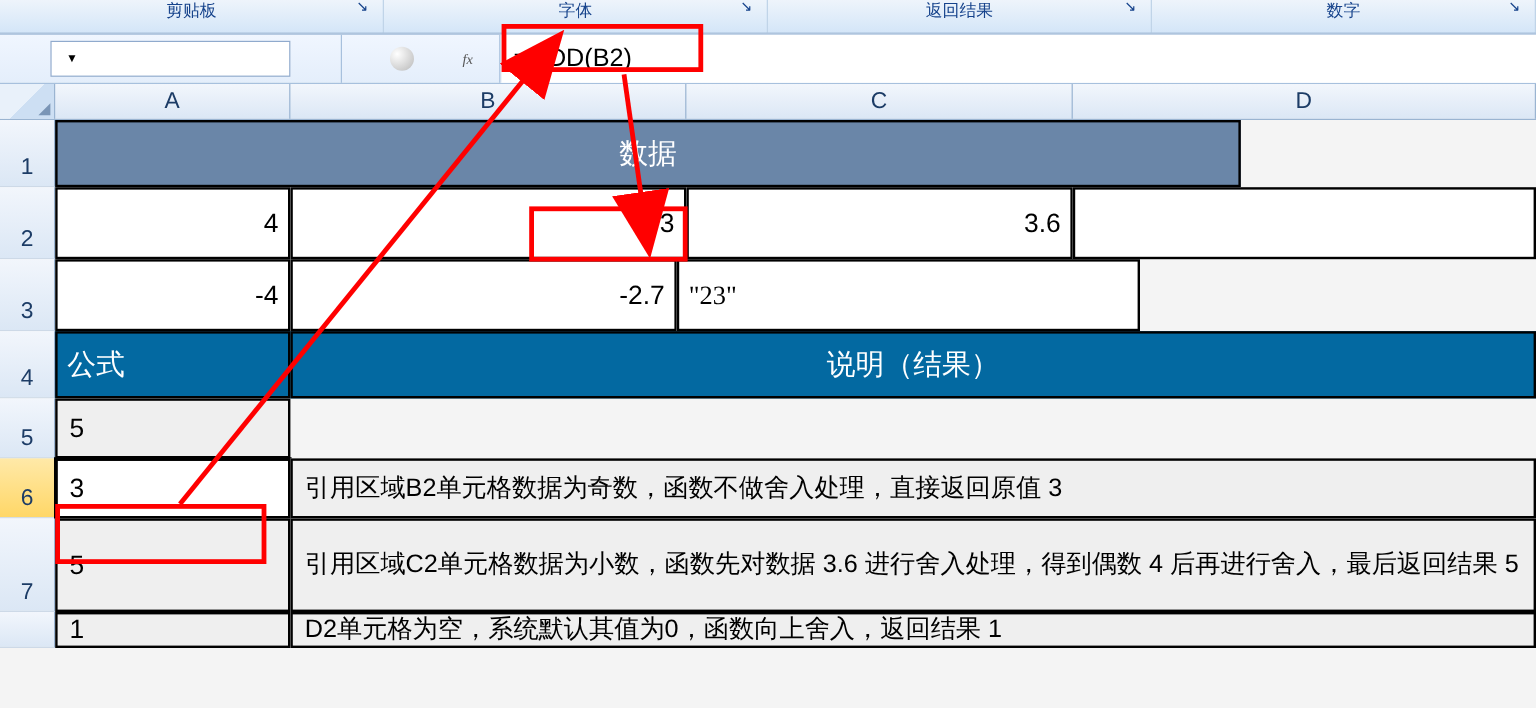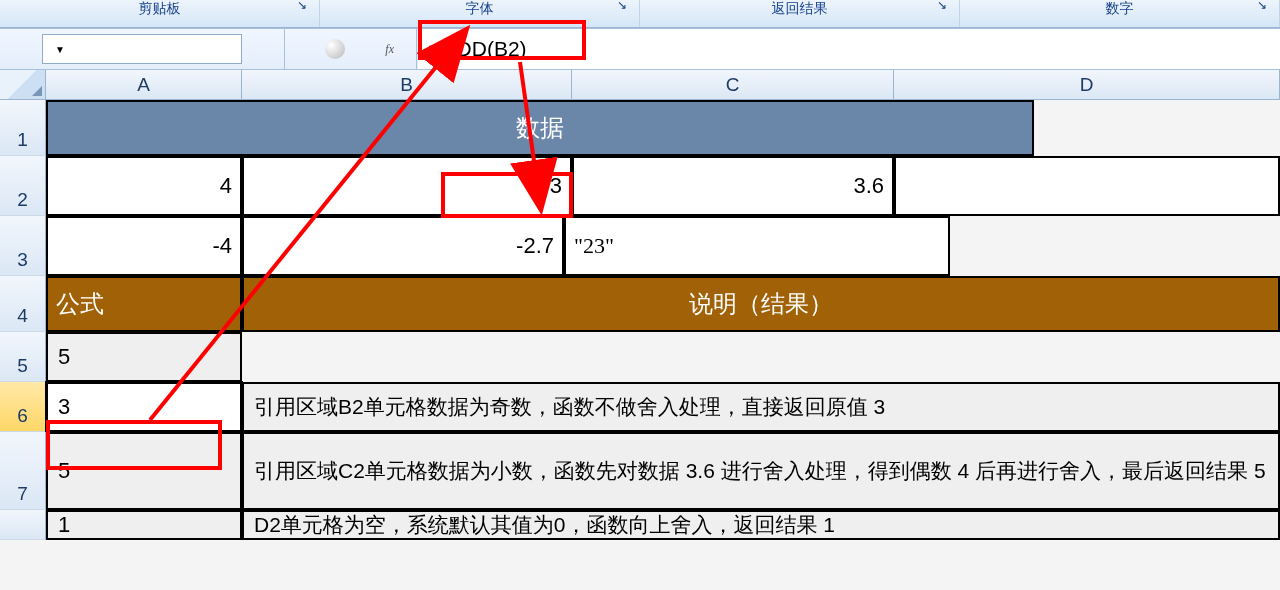--- a/index.html
+++ b/index.html
@@ -172,21 +172,21 @@
   
   .merged-header {
     background: #6a86a8;
     color: #fff;
     font-size: 24px;
     font-weight: 500;
     justify-content: center;
     border: 2px solid #000;
   }
   .section-header {
-    background: #a16207;
+    background: #0369a1;
     color: #fff;
     font-size: 24px;
     font-weight: 500;
     border: 2px solid #000;
   }
   .databox {
     border: 2px solid #000 !important;
     background:#fff;
   }
   .desccell {

